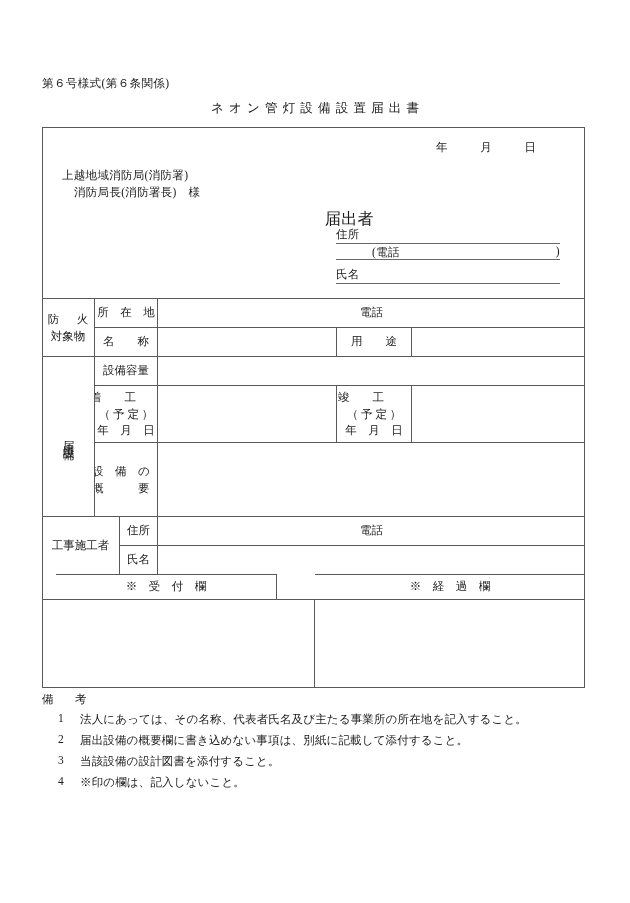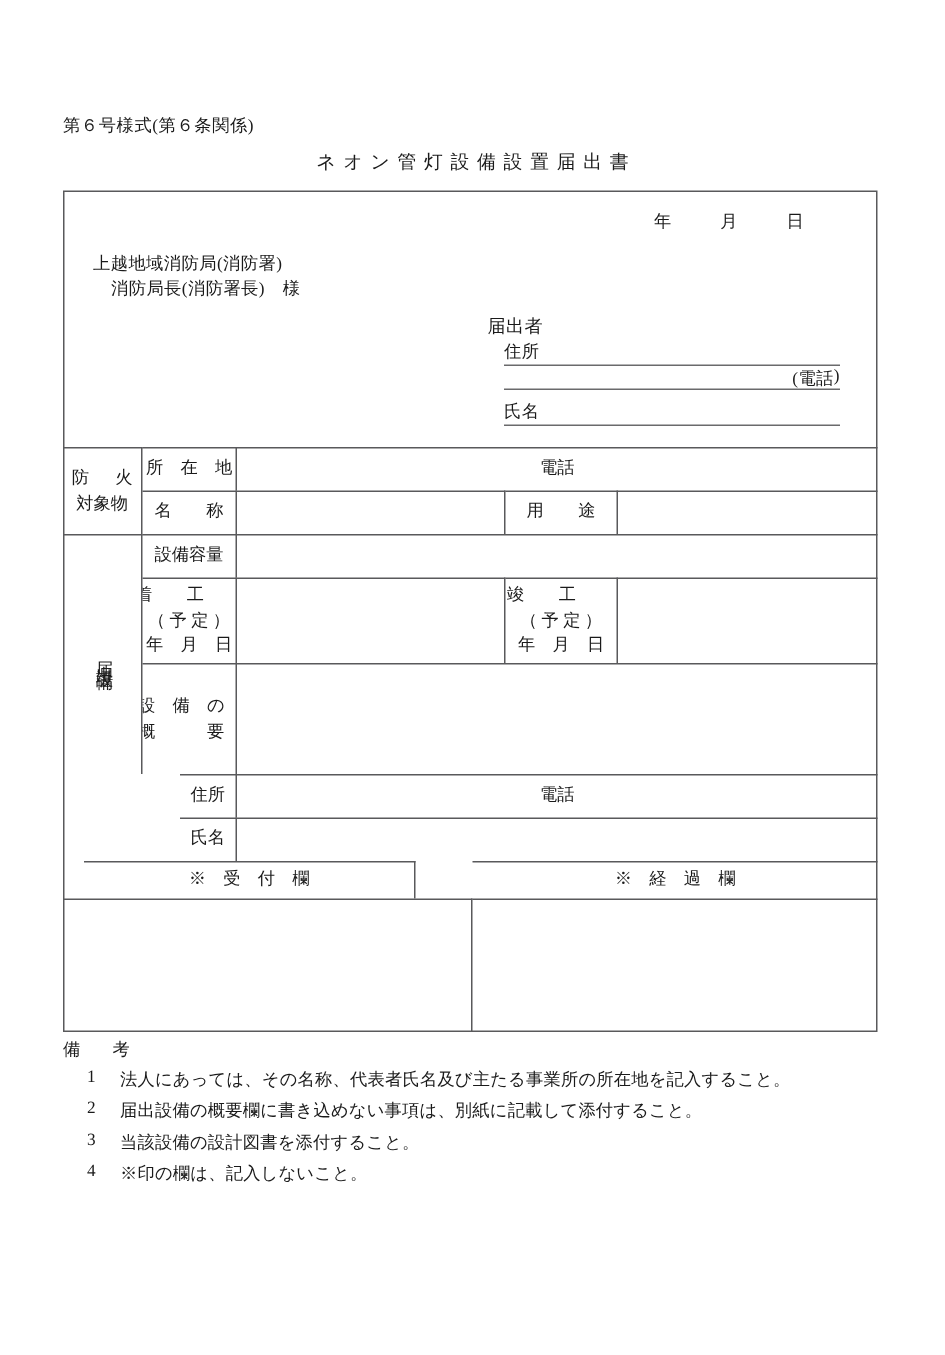--- a/index.html
+++ b/index.html
@@ -82,21 +82,21 @@
     top: 185px;
     font-size: 11.5px;
     letter-spacing: 0.3px;
     white-space: nowrap;
   }
 
   .applicant-label {
     position: absolute;
     left: 325px;
     top: 209px;
-    font-size: 12px;
+    font-size: 16px;
     letter-spacing: 0.3px;
     white-space: nowrap;
   }
   .addr-label {
     position: absolute;
     left: 336px;
     top: 227px;
     font-size: 11.5px;
     letter-spacing: 0.3px;
     white-space: nowrap;
@@ -109,21 +109,21 @@
     border-bottom: 1px solid #6a6a6c;
   }
   .tel-inline {
     position: absolute;
     left: 372px;
     top: 245px;
     width: 188px;
     font-size: 11.5px;
     letter-spacing: 0.3px;
     display: flex;
-    justify-content: flex-end;
+    justify-content: space-between;
     white-space: nowrap;
   }
   .tel-rule {
     position: absolute;
     left: 336px;
     top: 259px;
     width: 224px;
     border-bottom: 1px solid #6a6a6c;
   }
   .name-label {
@@ -292,20 +292,21 @@
     <div class="cell bt" style="left:370px; top:87px; width:173px; height:57px;"></div>
 
     <div class="cell bt br" style="left:53px; top:144px; width:63px; height:74px;">
       <div class="stackv">
         <span class="spread-wide">設　備　の</span>
         <span class="spread-wide">概　　　要</span>
       </div>
     </div>
     <div class="cell bt" style="left:116px; top:144px; width:427px; height:74px;"></div>
 
+    <div class="cell bt br" style="left:0px; top:218px; width:78px; height:58px;">工事施工者</div>
     <div class="cell bt br" style="left:78px; top:218px; width:38px; height:29px;">住所</div>
     <div class="cell bt" style="left:116px; top:218px; width:427px; height:29px;">
       <span>電話</span>
     </div>
     <div class="cell bt br" style="left:78px; top:247px; width:38px; height:29px;">氏名</div>
     <div class="cell bt" style="left:116px; top:247px; width:427px; height:29px;"></div>
 
     <div class="cell bt br" style="left:0px; top:276px; width:221px; height:25px;margin-left:14px;">※　受　付　欄</div>
     <div class="cell bt" style="left:273px; top:276px; width:270px; height:25px;">※　経　過　欄</div>
     <div class="cell bt br" style="left:0px; top:301px; width:273px; height:89px;"></div>

